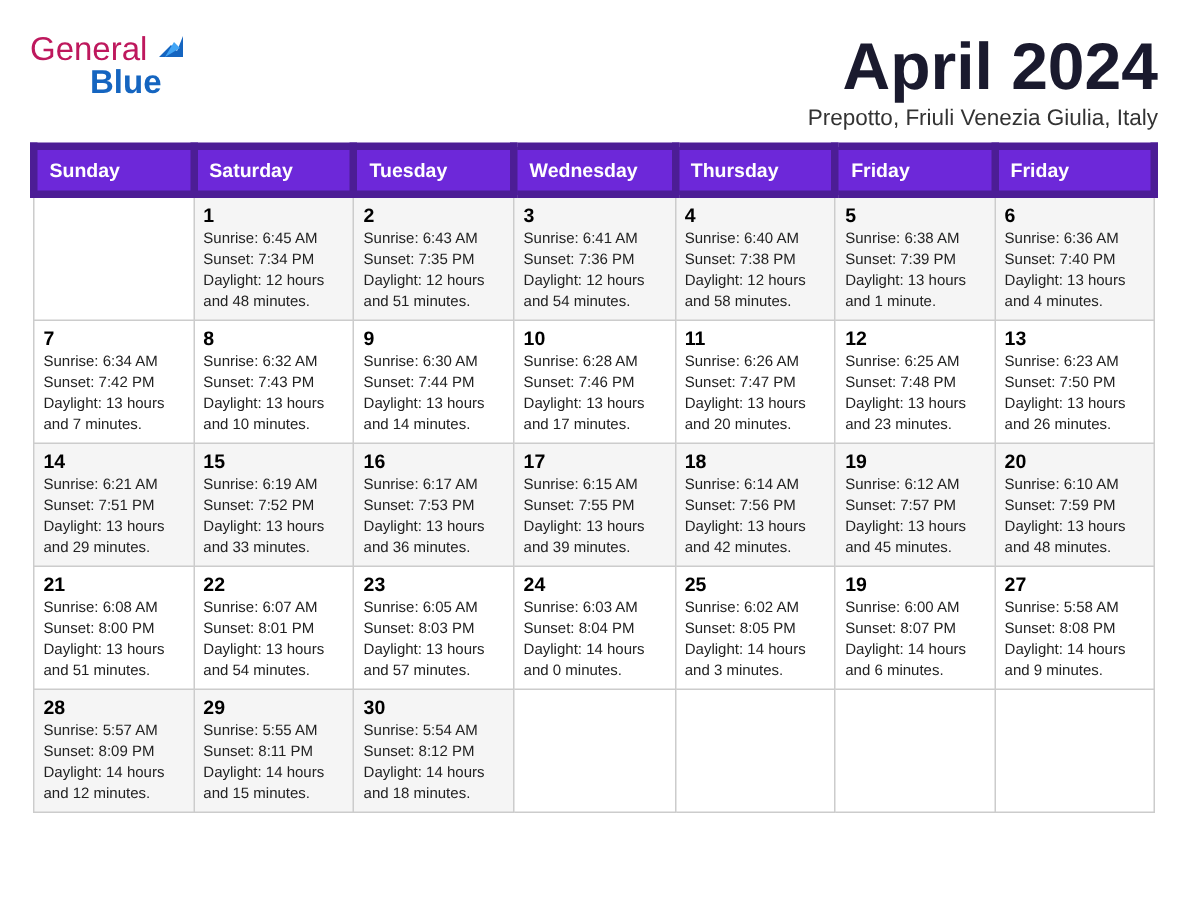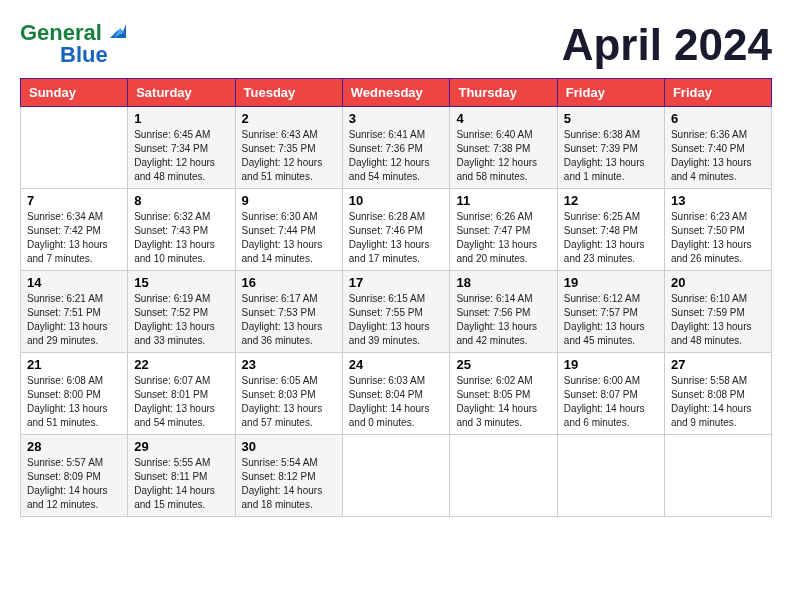--- a/index.html
+++ b/index.html
@@ -32,27 +32,27 @@
     .subtitle {
       font-size: 15px;
       color: #333;
     }
     .calendar {
       width: 100%;
       border-collapse: collapse;
       font-size: 11.5px;
     }
     .calendar thead th {
-      background-color: #ef4444;
+      background-color: #6d28d9;
       color: #fff;
       padding: 6px 8px;
       text-align: left;
       font-size: 13px;
       font-weight: bold;
-      border: 1px solid #4c1d95;
+      border: 5px solid #4c1d95;
     }
     .calendar tbody td {
       border: 1px solid #ccc;
       vertical-align: top;
       padding: 4px 6px;
       width: 108px;
       min-height: 80px;
     }
     .calendar tbody tr {
       background: #fff;
@@ -73,30 +73,31 @@
     .empty-cell {
       background: #fff !important;
     }
   </style>
 </head>
 <body>
 
 <div class="header">
   <div class="logo">
     <div style="display:flex;align-items:center;">
-      <span style="font-size:22px;font-weight:bold;color:#15803d;">General</span>
+      <span style="font-size:22px;font-weight:normal;color:#be185d;">General</span>
       <svg width="22" height="22" viewBox="0 0 22 22" style="margin-left:2px;margin-top:-4px;">
         <polygon points="6,18 14,10 18,14 22,4 22,18" fill="#1565c0"></polygon>
         <polygon points="10,18 16,8 20,12" fill="#42a5f5"></polygon>
       </svg>
     </div>
     <span style="font-size:22px;font-weight:bold;color:#1565c0;margin-top:-4px;margin-left:40px;">Blue</span>
   </div>
   <div class="title-section">
     <div class="main-title">April 2024</div>
+    <div class="subtitle">Prepotto, Friuli Venezia Giulia, Italy</div>
   </div>
 </div>
 
 <table class="calendar">
   <thead>
     <tr id="header-row">
         <th>Sunday</th>
         <th>Saturday</th>
         <th>Tuesday</th>
         <th>Wednesday</th>

